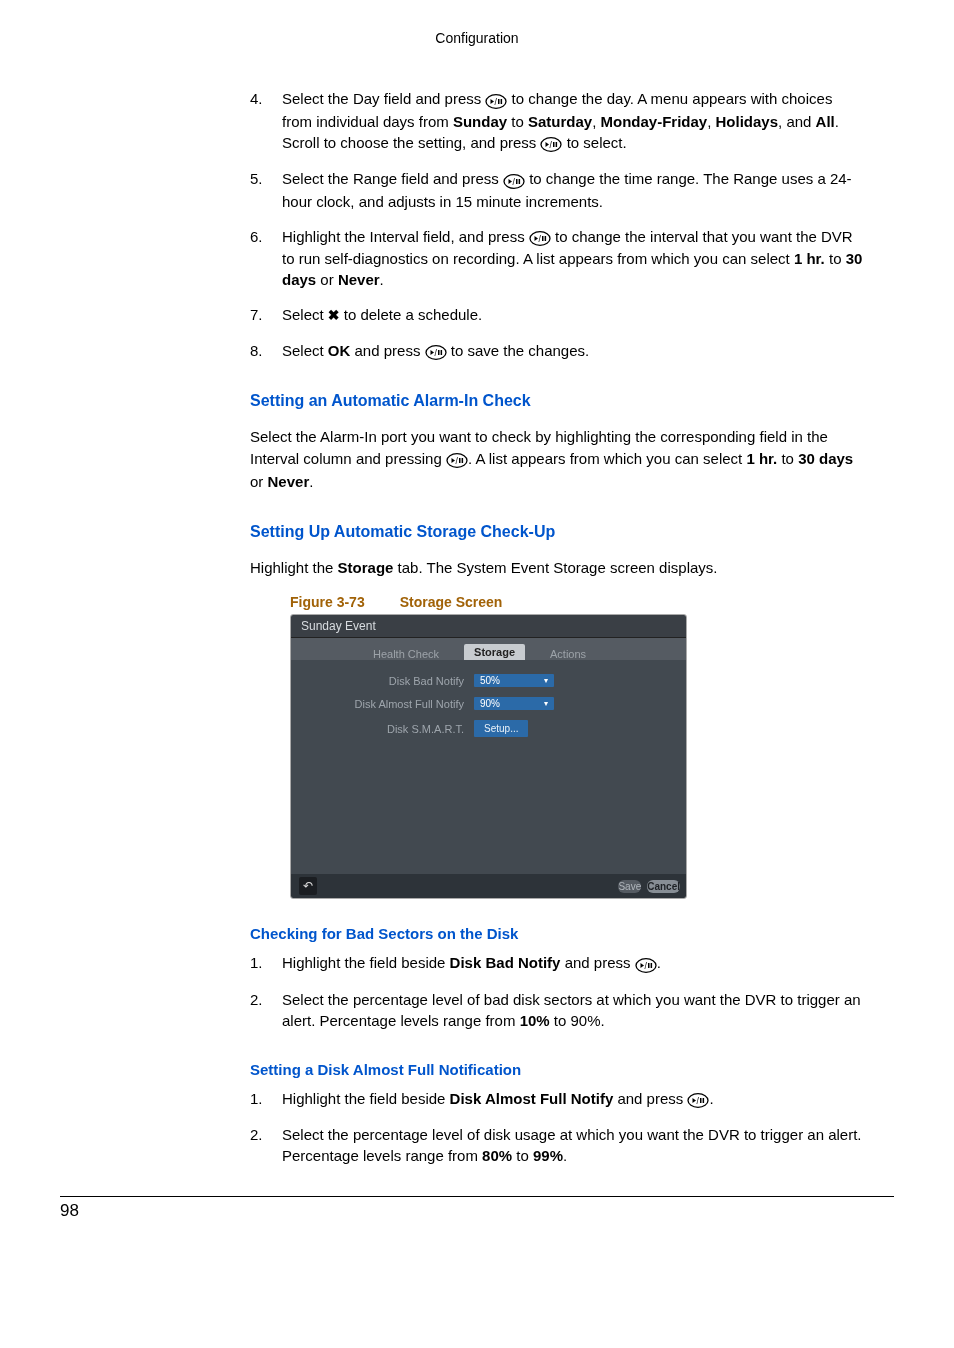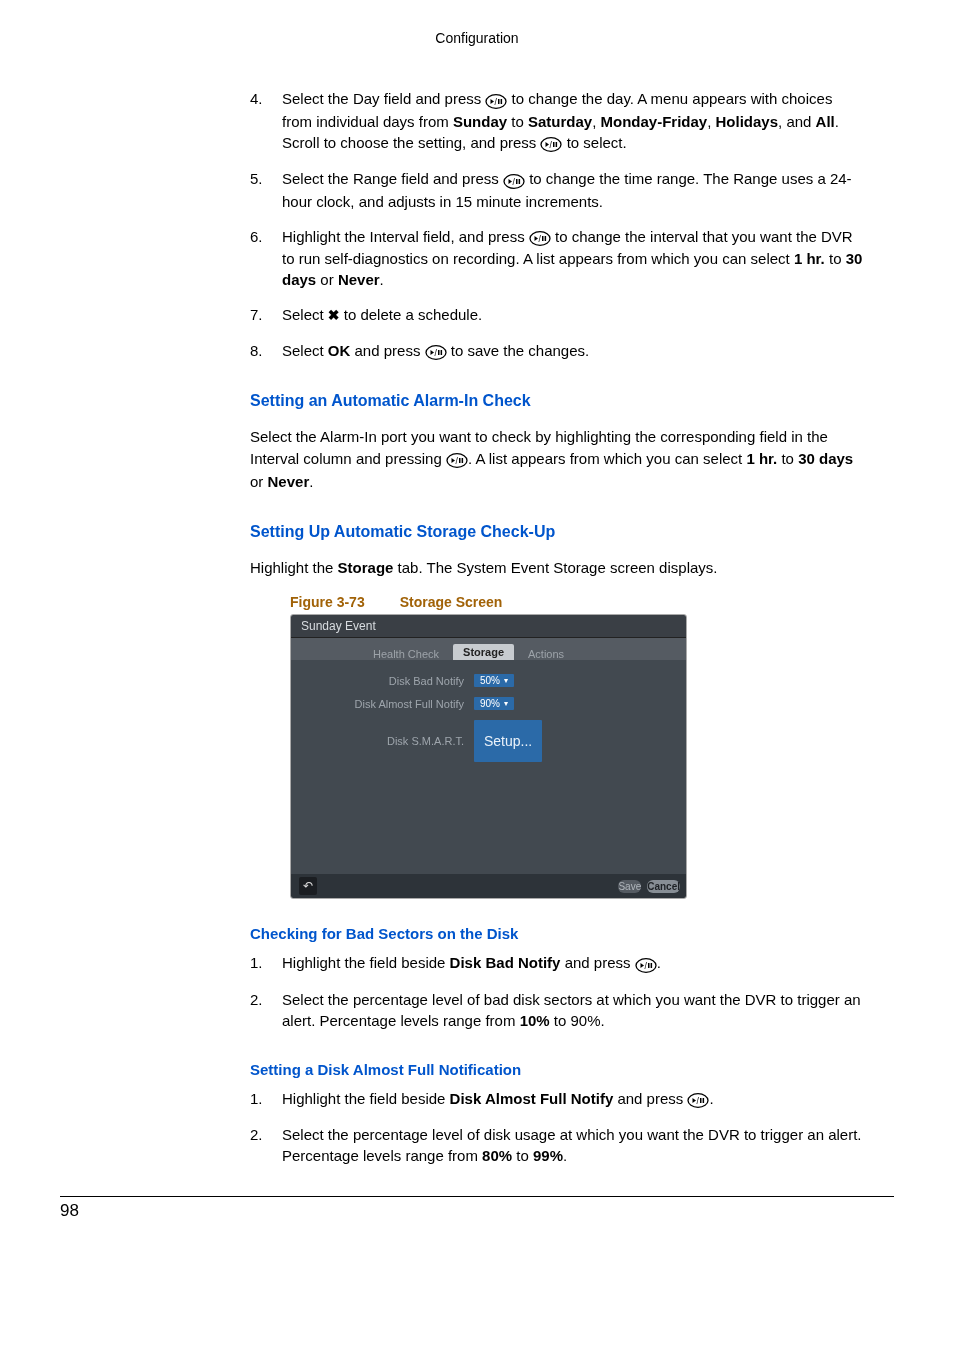--- a/index.html
+++ b/index.html
@@ -82,21 +82,21 @@
     font-size: 12px;
     padding: 4px 10px;
     border-bottom: 1px solid #222;
   }
   .ss-tabbar {
     background: #555b62;
     display: flex;
     align-items: flex-end;
     height: 22px;
     padding-left: 72px;
-    gap: 4px;
+    gap: 15px;
     font-size: 11px;
   }
   .ss-tab {
     padding: 2px 10px;
     color: #9da3a9;
     position: relative;
     top: 2px;
   }
   .ss-tab.active {
     background: #c8ccd0;
@@ -124,30 +124,31 @@
     padding-right: 10px;
   }
   .ss-dropdown {
     background: #2b6aa8;
     color: #fff;
     font-size: 10px;
     padding: 1px 6px 1px 6px;
     display: inline-flex;
     align-items: center;
     border-radius: 1px;
+    gap: 40px;
   }
   .ss-dropdown .tri {
     margin-left: 4px;
     font-size: 8px;
   }
   .ss-setupbtn {
     background: #2b6aa8;
     color: #eaf2fa;
-    font-size: 14px;
-    padding: 13px 10px;
+    font-size: 10px;
+    padding: 3px 10px;
     border-radius: 1px;
     display: inline-flex;
     align-items: center;
   }
   .ss-footer {
     background: #2d3339;
     display: flex;
     align-items: center;
     justify-content: flex-end;
     padding: 3px 6px;

